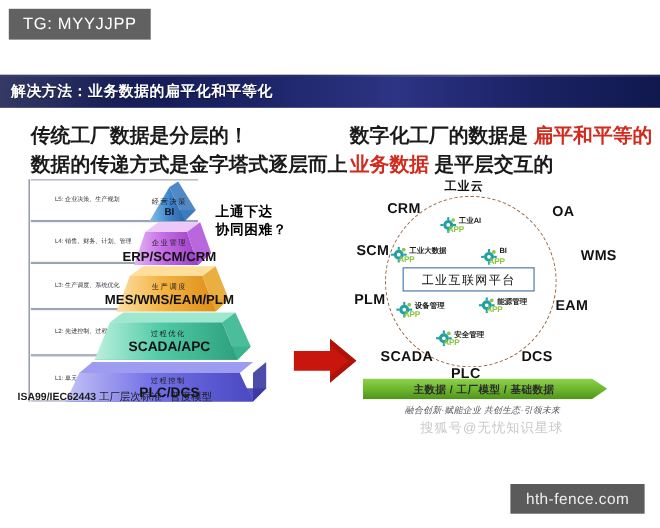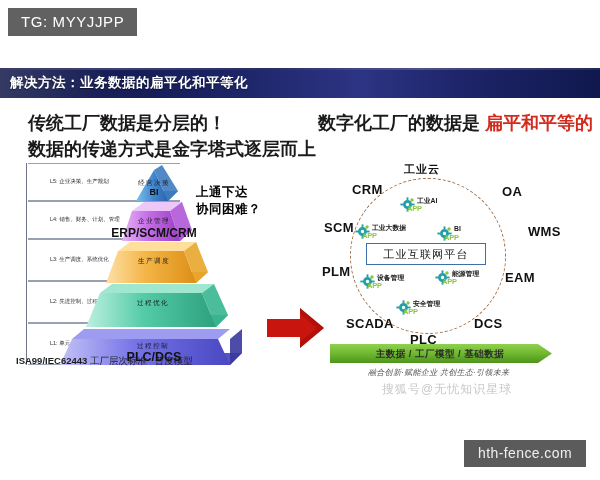--- a/index.html
+++ b/index.html
@@ -294,20 +294,21 @@
     <div id="banner-title">解决方法：业务数据的扁平化和平等化</div>
   </div>
 
   <div class="headline" id="left-headline">
     <div>传统工厂数据是分层的！</div>
     <div>数据的传递方式是金字塔式逐层而上</div>
   </div>
 
   <div class="headline" id="right-headline">
     <div><span>数字化工厂的数据是 </span><span class="hl-red">扁平和平等的</span></div>
+    <div><span class="hl-red">业务数据</span><span> 是平层交互的</span></div>
   </div>
 
   <div id="pyramid-panel">
 
     <div class="lvl-box" style="top:0px;   height:38px;">
       <span class="lvl-label" style="top:14px;">L5: 企业决策、生产规划</span>
     </div>
     <div class="lvl-box" style="top:38px;  height:38px;">
       <span class="lvl-label" style="top:14px;">L4: 销售、财务、计划、管理</span>
     </div>
@@ -377,22 +378,24 @@
       <polygon points="154,38 164,28 148,2 140,7" fill="#3d7cc0" opacity=".9"></polygon>
     </svg>
 
     <span class="tier-txt-cn" style="left:117px; top:16px; width:46px;">经营决策</span>
     <span class="tier-txt-en" style="left:120px; top:24px; width:40px; font-size:9px;">BI</span>
 
     <span class="tier-txt-cn" style="left:110px; top:54px; width:60px;">企业管理</span>
     <span class="tier-txt-en" style="left:84px; top:63px; width:112px; font-size:12px;">ERP/SCM/CRM</span>
 
     <span class="tier-txt-cn" style="left:107px; top:94px; width:66px;">生产调度</span>
+    <span class="tier-txt-en" style="left:63px; top:102px; width:154px; font-size:12px;">MES/WMS/EAM/PLM</span>
 
     <span class="tier-txt-cn" style="left:103px; top:136px; width:72px;">过程优化</span>
+    <span class="tier-txt-en" style="left:89px; top:145px; width:102px; font-size:12.5px;">SCADA/APC</span>
 
     <span class="tier-txt-cn" style="left:103px; top:179px; width:72px;">过程控制</span>
     <span class="tier-txt-en" style="left:97px; top:187px; width:86px; font-size:12.5px;">PLC/DCS</span>
   </div>
 
   <div id="callout">
     <div>上通下达</div>
     <div>协同困难？</div>
   </div>
 

